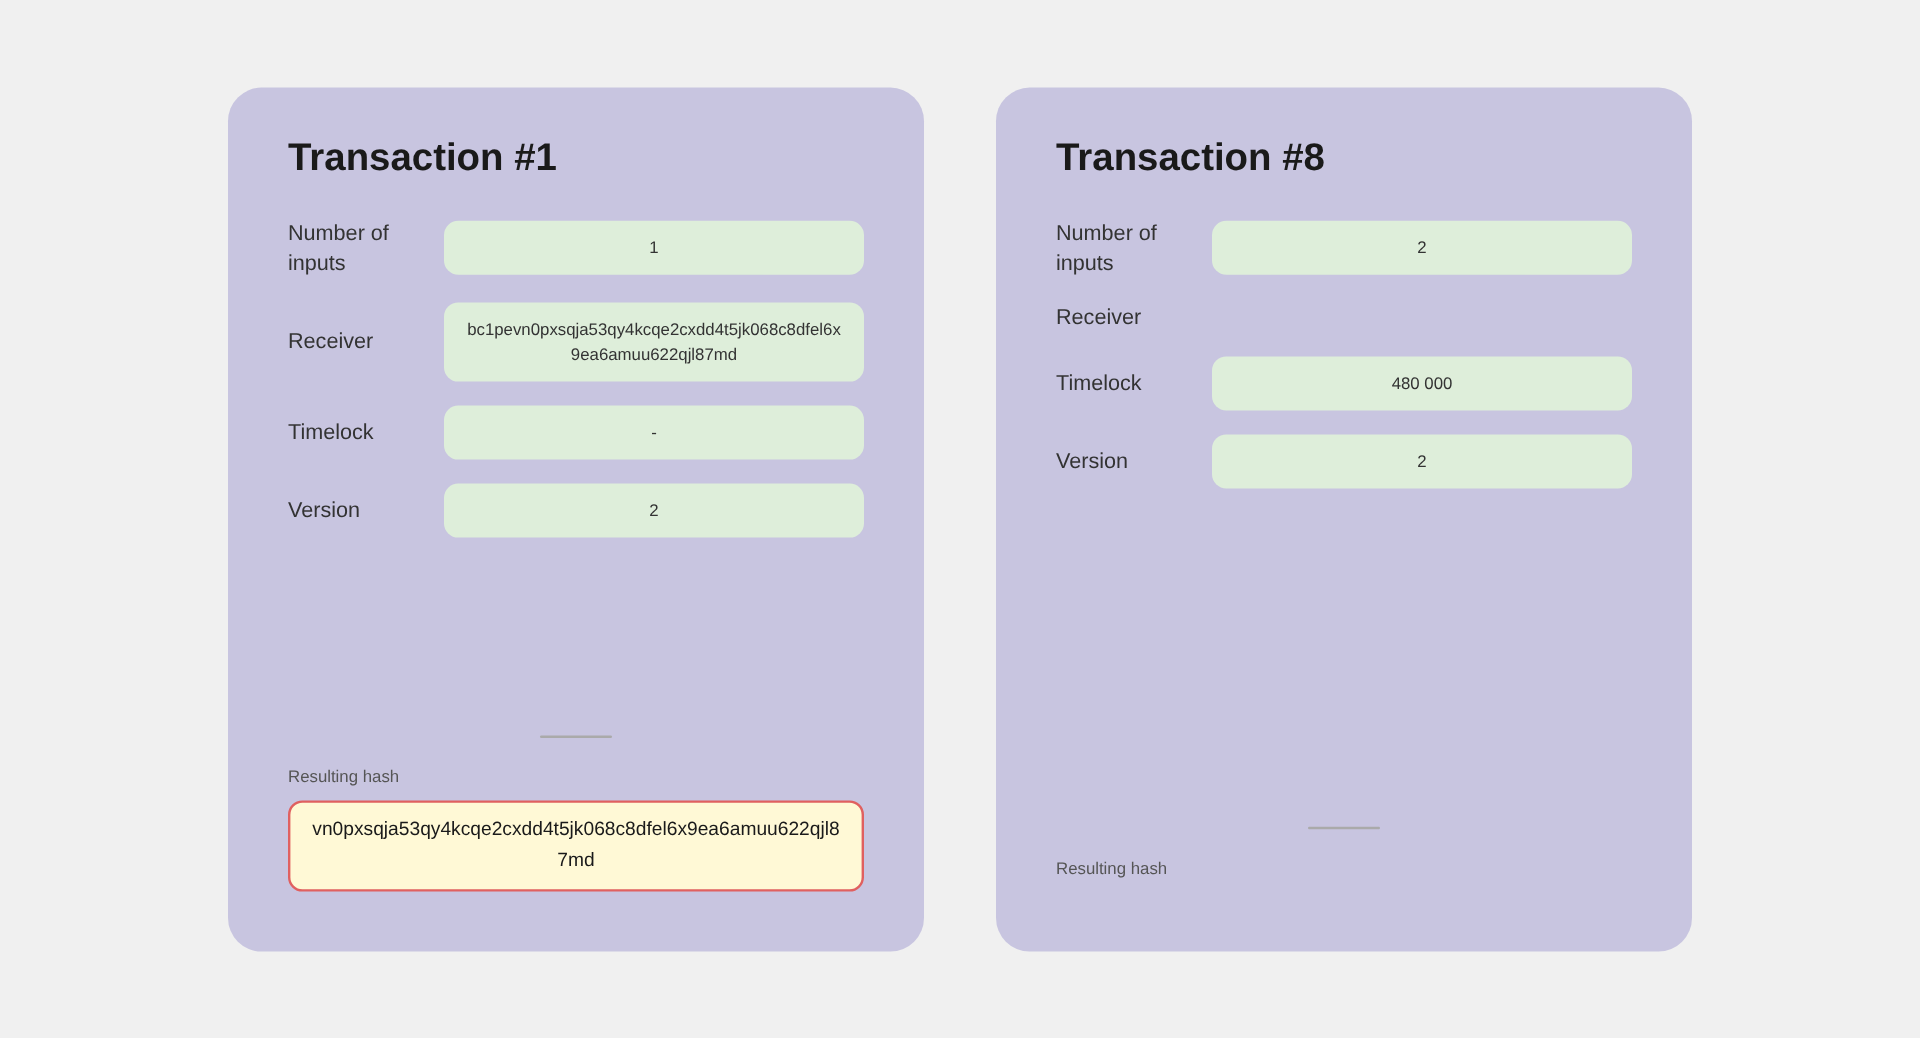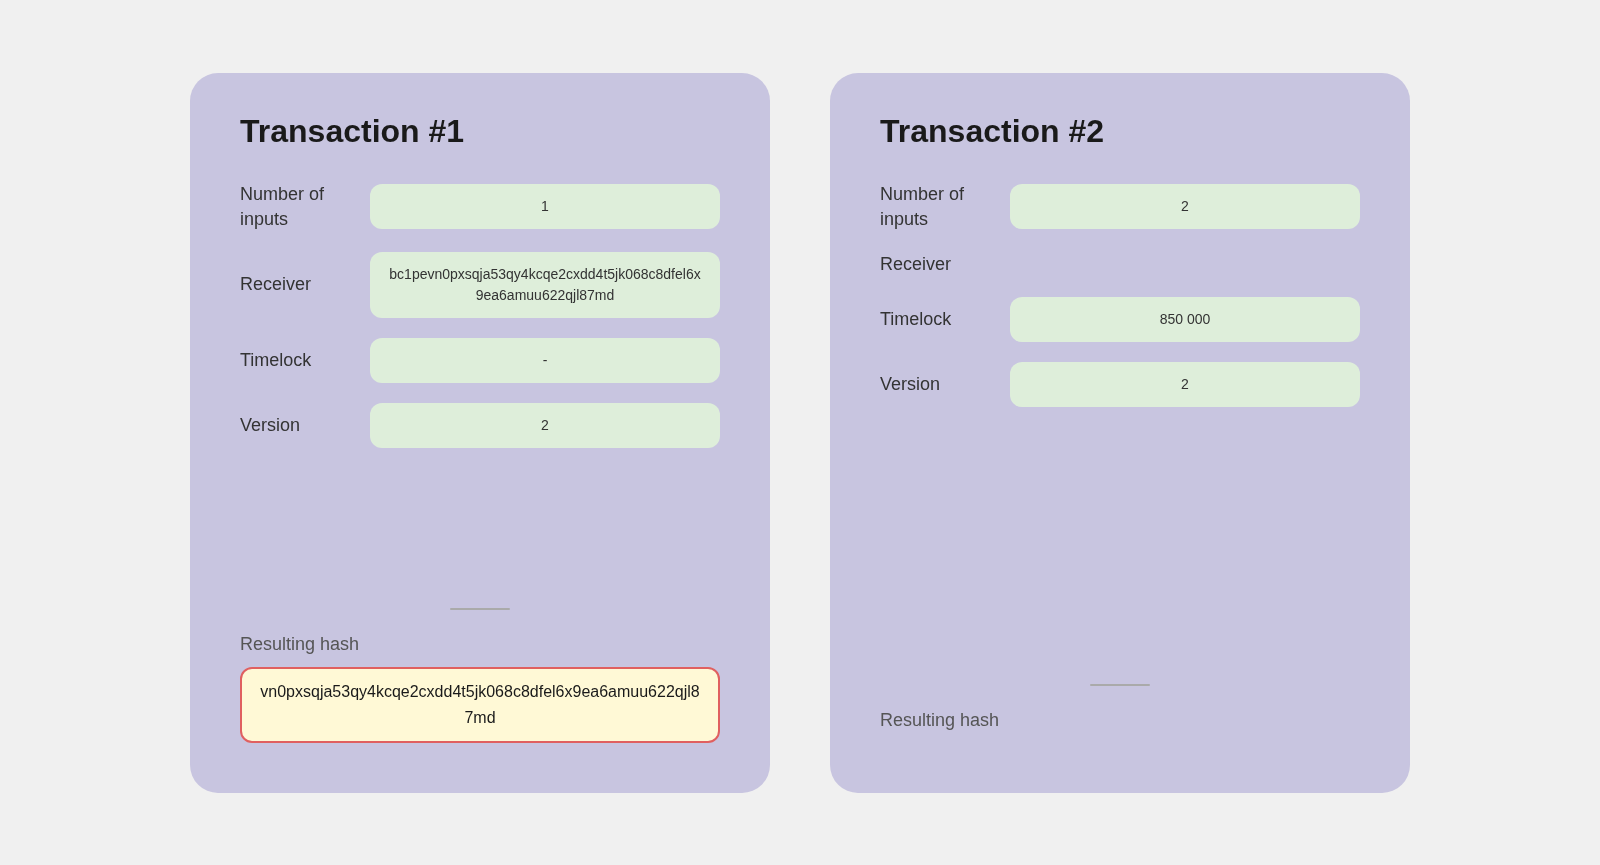--- a/index.html
+++ b/index.html
@@ -83,21 +83,21 @@
       background-color: #aaa;
       border-radius: 2px;
       margin: 20px auto;
     }
 
     .resulting-hash-section {
       margin-top: 4px;
     }
 
     .resulting-hash-label {
-      font-size: 18px;
+      font-size: 14px;
       color: #555;
       margin-bottom: 12px;
     }
 
     .resulting-hash-value {
       background-color: #fff9d6;
       border: 2px solid #e06060;
       border-radius: 12px;
       padding: 10px 16px;
       font-size: 16px;
@@ -131,32 +131,32 @@
           <div class="field-value">2</div>
         </div>
       </div>
       <div class="divider"></div>
       <div class="resulting-hash-section">
         <div class="resulting-hash-label">Resulting hash</div>
         <div class="resulting-hash-value">vn0pxsqja53qy4kcqe2cxdd4t5jk068c8dfel6x9ea6amuu622qjl87md</div>
       </div>
     </div>
     <div class="transaction-card">
-      <div class="transaction-title">Transaction #2</div>
+      <div class="transaction-title">Transaction #8</div>
       <div class="fields-section">
         <div class="field-row">
           <div class="field-label">Number of inputs</div>
           <div class="field-value">2</div>
         </div>
         <div class="field-row">
           <div class="field-label">Receiver</div>
         </div>
         <div class="field-row">
           <div class="field-label">Timelock</div>
-          <div class="field-value">850 000</div>
+          <div class="field-value">480 000</div>
         </div>
         <div class="field-row">
           <div class="field-label">Version</div>
           <div class="field-value">2</div>
         </div>
       </div>
       <div class="divider"></div>
       <div class="resulting-hash-section">
         <div class="resulting-hash-label">Resulting hash</div>
       </div>

